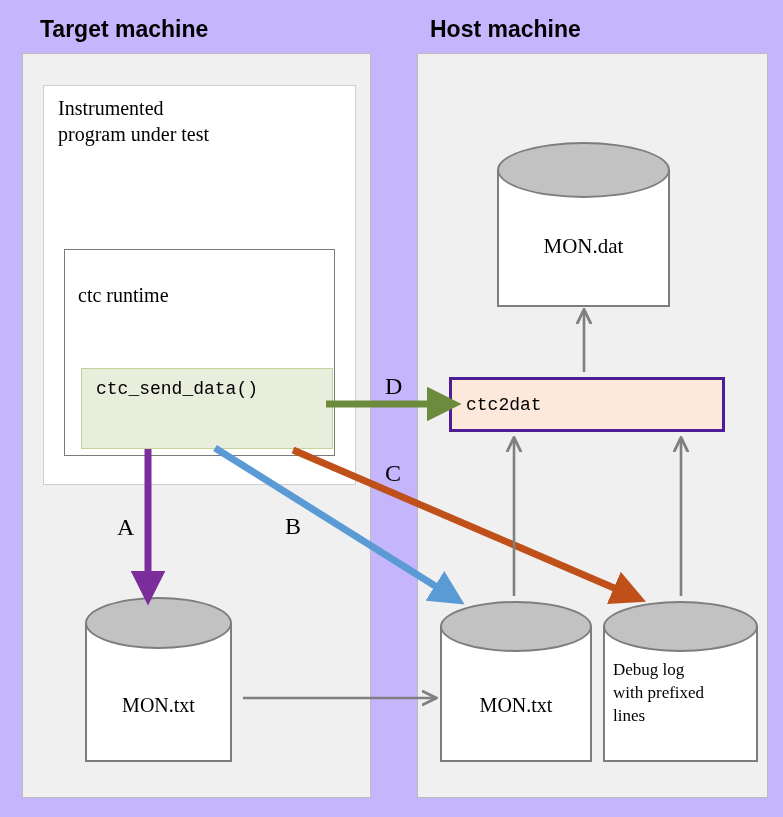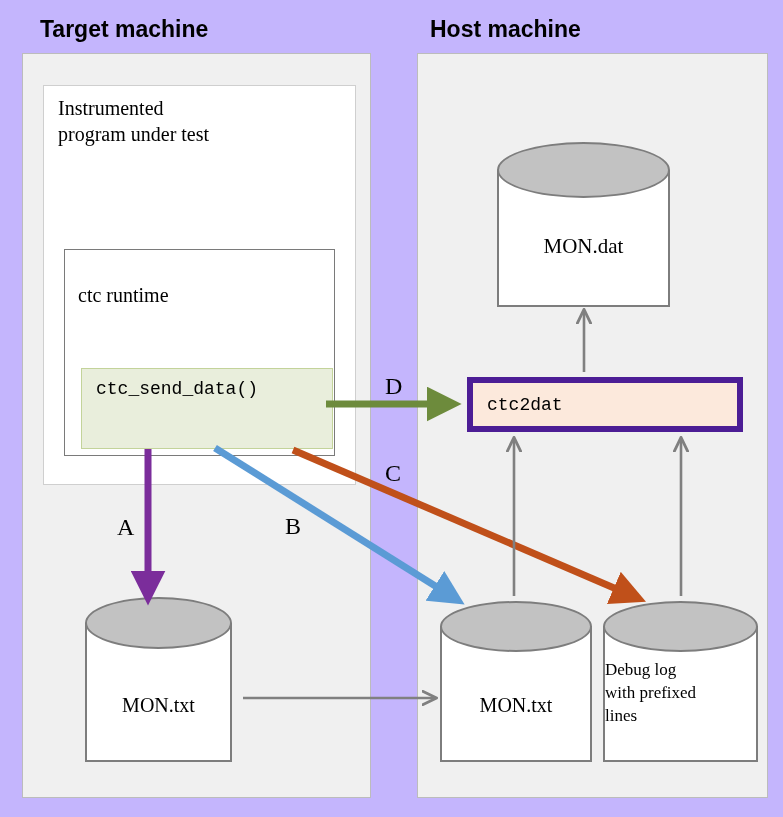--- a/index.html
+++ b/index.html
@@ -69,23 +69,23 @@
     color: #000000;
     padding: 10px 14px;
   }
   #box-send-data {
     left: 73px; top: 368px; width: 252px; height: 81px;
     background: #e9eedc;
     border: 1px solid #c3d39a;
     margin-left: 8px;
   }
   #box-ctc2dat {
-    left: 467px; top: 377px; width: 276px; height: 55px;
+    left: 449px; top: 377px; width: 276px; height: 55px;
     background: #fce9dc;
-    border: 6px solid #4c1d95;
+    border: 3px solid #4c1d95;
     display: flex;
     align-items: center;
   }
 
   
   .cyl { position: absolute; }
   .cyl .cyl-body {
     position: absolute;
     left: 0; right: 0;
     background: #ffffff;
@@ -105,20 +105,21 @@
   .cyl .cyl-text {
     position: absolute;
     left: 0; right: 0;
     font-family: "Liberation Serif", "DejaVu Serif", serif;
     color: #000000;
     text-align: center;
   }
   .cyl .cyl-text.left {
     text-align: left;
     padding-left: 2px;
+    margin-left: 8px;
   }
 
   #cyl-mondat   { left: 497px; top: 142px; width: 173px; height: 165px; }
   #cyl-mondat .cyl-top  { height: 56px; }
   #cyl-mondat .cyl-body { top: 28px; height: 137px; }
   #cyl-mondat .cyl-text { top: 92px; font-size: 21px; }
 
   #cyl-txt-target { left: 85px; top: 597px; width: 147px; height: 165px; }
   #cyl-txt-target .cyl-top  { height: 52px; }
   #cyl-txt-target .cyl-body { top: 26px; height: 139px; }

